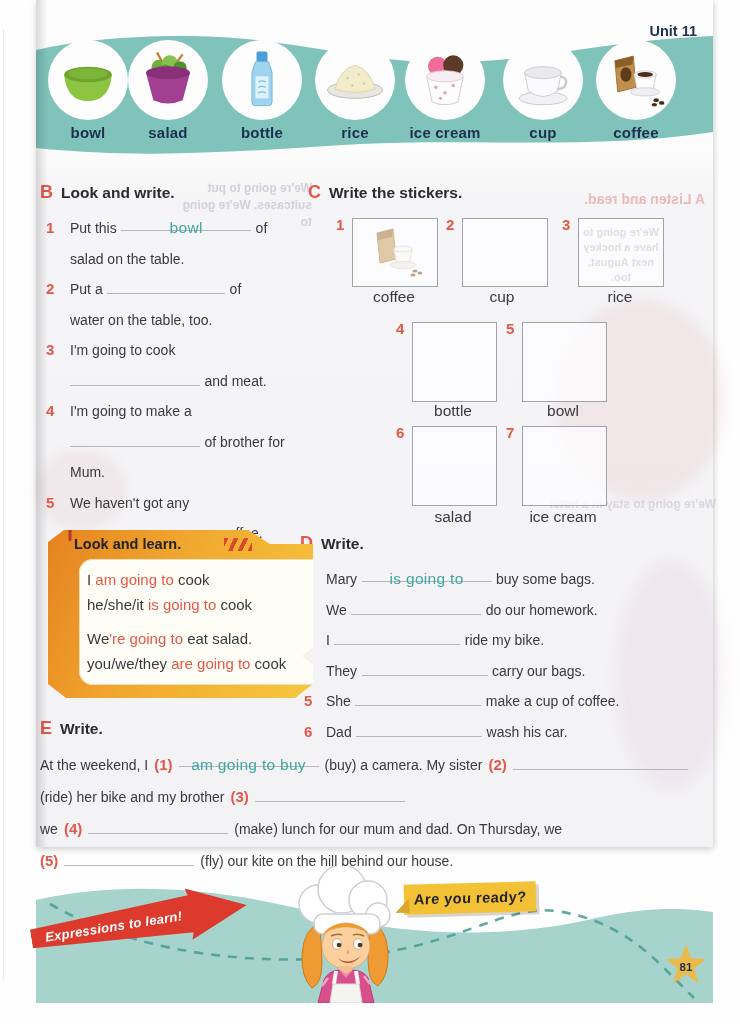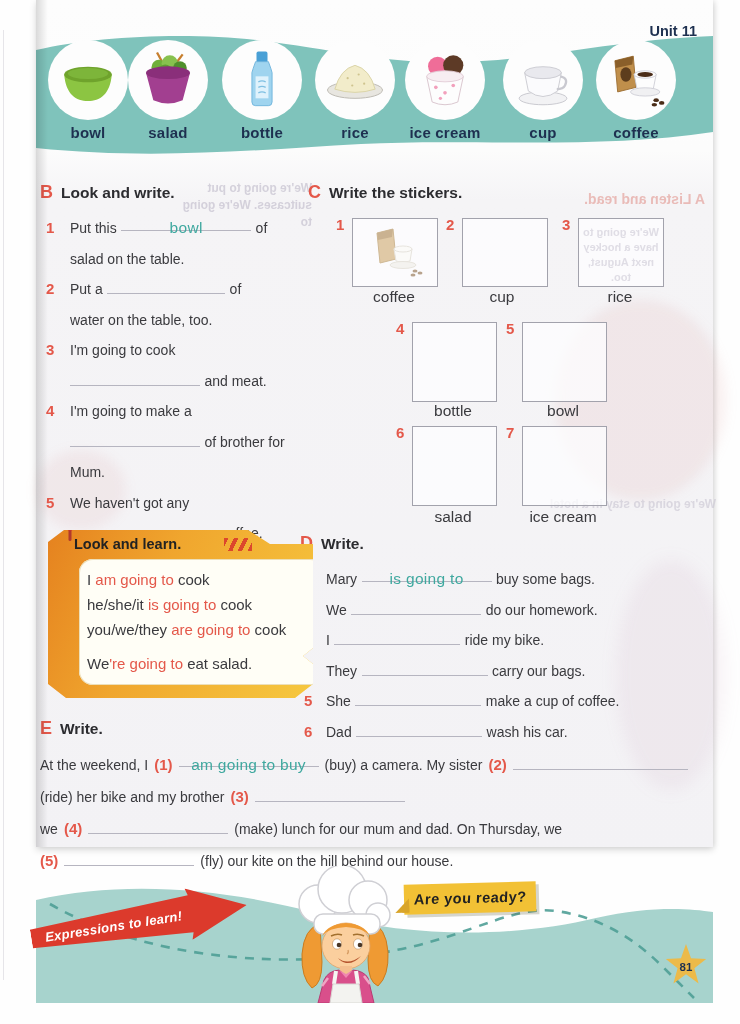--- a/index.html
+++ b/index.html
@@ -328,22 +328,22 @@
       <div class="slabel" style="left:95px;top:326px">salad</div>
       <div class="slabel" style="left:205px;top:326px">ice cream</div>
     </section>
 
     <div class="gram">
       <div class="gram-title">Look and learn.</div>
       <div class="gram-stripes"></div>
       <div class="gram-panel">
         <div class="g-line"><span>I </span><span class="g-red">am going to</span><span> cook</span></div>
         <div class="g-line"><span>he/she/it </span><span class="g-red">is going to</span><span> cook</span></div>
+        <div class="g-line g-last"><span>We</span><span class="g-red">'re going to</span><span> eat salad.</span></div>
         <div class="g-line"><span>you/we/they </span><span class="g-red">are going to</span><span> cook</span></div>
-        <div class="g-line g-last"><span>We</span><span class="g-red">'re going to</span><span> eat salad.</span></div>
       </div>
       <svg class="pin" width="20" height="26" viewBox="0 0 20 26">
         <rect x="8.5" y="10" width="3" height="14" rx="1.5" fill="#b2392c"></rect>
         <circle cx="10" cy="7" r="6.5" fill="#d8352b"></circle>
         <circle cx="8" cy="5" r="2" fill="#ef7f6e"></circle>
       </svg>
     </div>
 
     <section class="sec-d">
       <div class="sec-head">

